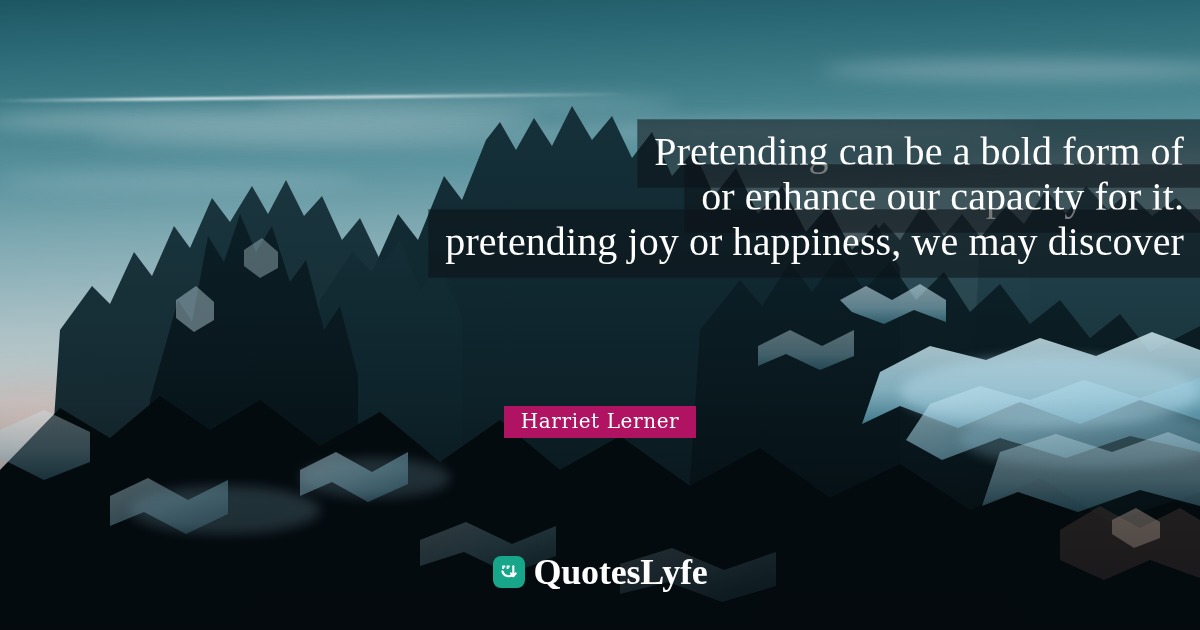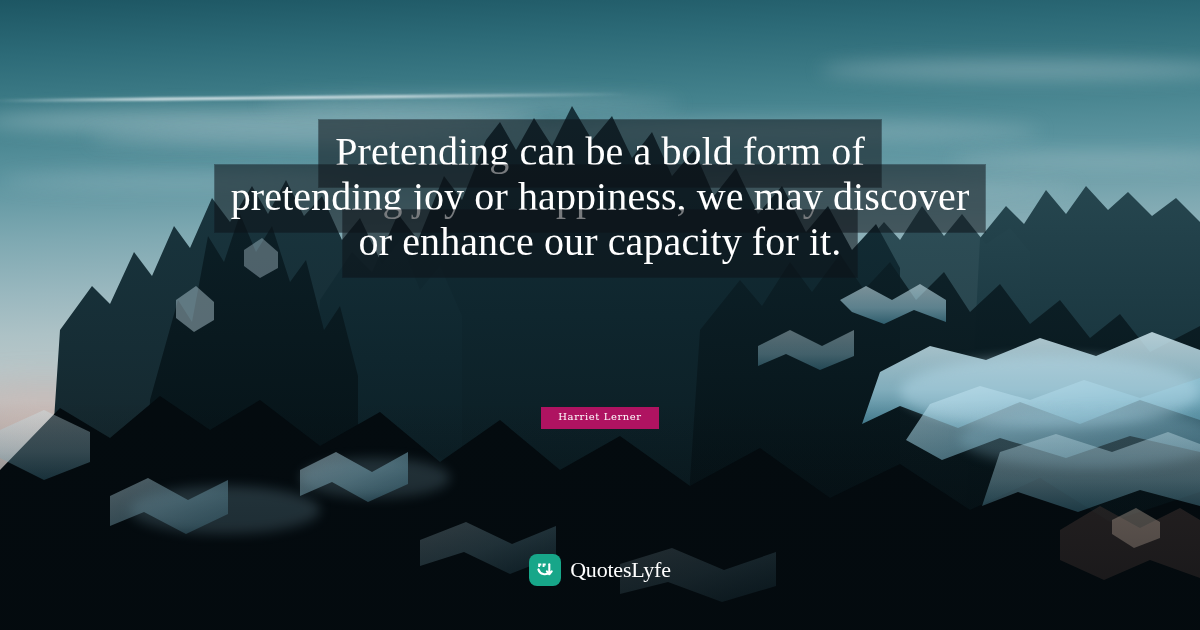--- a/index.html
+++ b/index.html
@@ -72,21 +72,21 @@
 
   
   .range{ position:absolute; left:0; right:0; bottom:0; }
   .range svg{ display:block; width:1200px; }
 
   .snowpatch{ position:absolute; border-radius:50%; filter:blur(6px); }
 
   
   .quote{
     position:absolute; left:0; right:0; top:132px;
-    text-align:center;
+    text-align:right;
     z-index:6;
   }
   .qline{
     display:block;
     line-height:1;
     margin:0 0 5px 0;
   }
   .qline span.hl{
     display:inline;
     font-family:"Liberation Serif", serif;
@@ -104,21 +104,21 @@
   
   .author-wrap{
     position:absolute; left:0; right:0; top:406px;
     text-align:center; z-index:7;
   }
   .author{
     display:inline-block;
     background:#af1361;
     color:#ffffff;
     font-family:"DejaVu Serif", serif;
-    font-size:10px;
+    font-size:20px;
     font-weight:400;
     letter-spacing:.6px;
     padding:5px 17px 6px 17px;
     line-height:1.05;
   }
 
   
   .logo-wrap{
     position:absolute; left:0; right:0; top:554px;
     display:flex; align-items:center; justify-content:center; gap:9px;
@@ -126,22 +126,22 @@
   }
   .logo-mark{
     width:32px; height:32px; border-radius:8px;
     background:#17a689;
     display:flex; align-items:center; justify-content:center;
     flex:0 0 auto;
   }
   .logo-mark svg{ display:block; }
   .logo-text{
     font-family:"Liberation Serif", serif;
-    font-size:22px;
-    font-weight:400;
+    font-size:36px;
+    font-weight:700;
     color:#ffffff;
     letter-spacing:-.2px;
     line-height:1;
   }
 
   
   .vignette{
     position:absolute; left:0; right:0; bottom:0; height:230px;
     background:linear-gradient(180deg, rgba(4,10,14,0) 0%, rgba(4,10,14,.28) 55%, rgba(4,10,14,.52) 100%);
     z-index:5; pointer-events:none;
@@ -234,22 +234,22 @@
 
   <div class="snowpatch" style="left:900px; top:356px; width:300px; height:72px; background:rgba(190,226,240,.40);"></div>
   <div class="snowpatch" style="left:960px; top:410px; width:260px; height:58px; background:rgba(150,200,220,.30);"></div>
   <div class="snowpatch" style="left:130px; top:486px; width:190px; height:48px; background:rgba(150,200,220,.26);"></div>
   <div class="snowpatch" style="left:300px; top:458px; width:150px; height:40px; background:rgba(160,210,226,.22);"></div>
 
   <div class="vignette"></div>
 
   <div class="quote">
     <div class="qline"><span class="hl">Pretending can be a bold form of</span></div>
+    <div class="qline"><span class="hl">or enhance our capacity for it.</span></div>
     <div class="qline"><span class="hl">pretending joy or happiness, we may discover</span></div>
-    <div class="qline"><span class="hl">or enhance our capacity for it.</span></div>
   </div>
 
   <div class="author-wrap">
     <span class="author">Harriet Lerner</span>
   </div>
 
   <div class="logo-wrap">
     <span class="logo-mark">
       <svg width="24" height="24" viewBox="0 0 24 24" aria-hidden="true">
 

